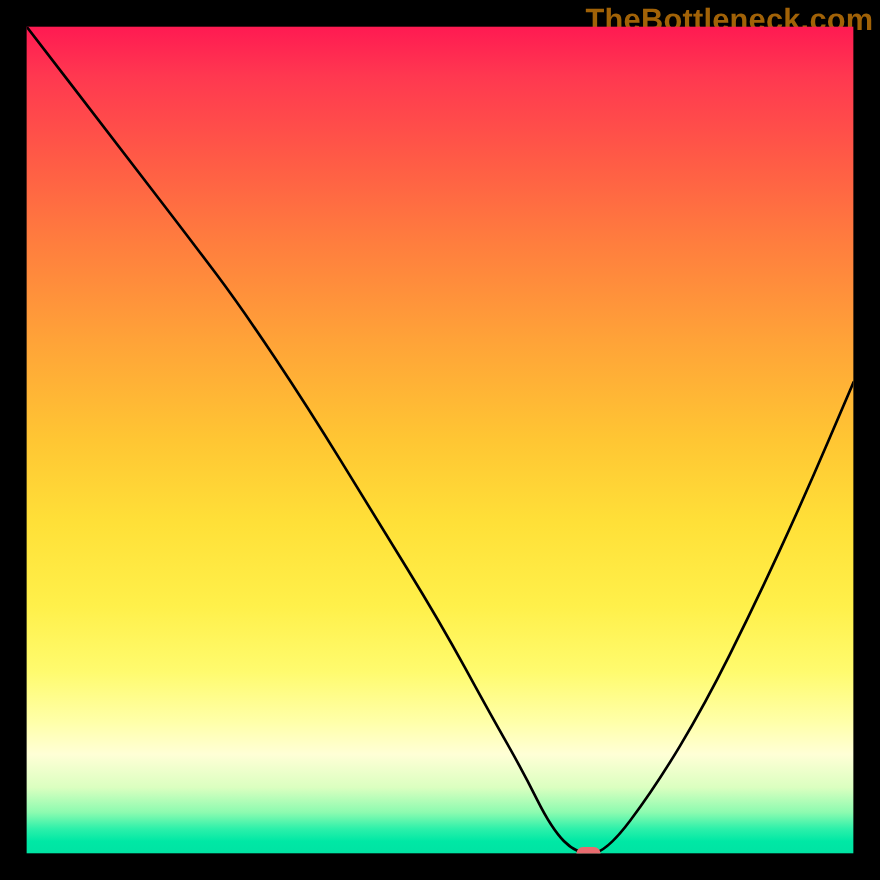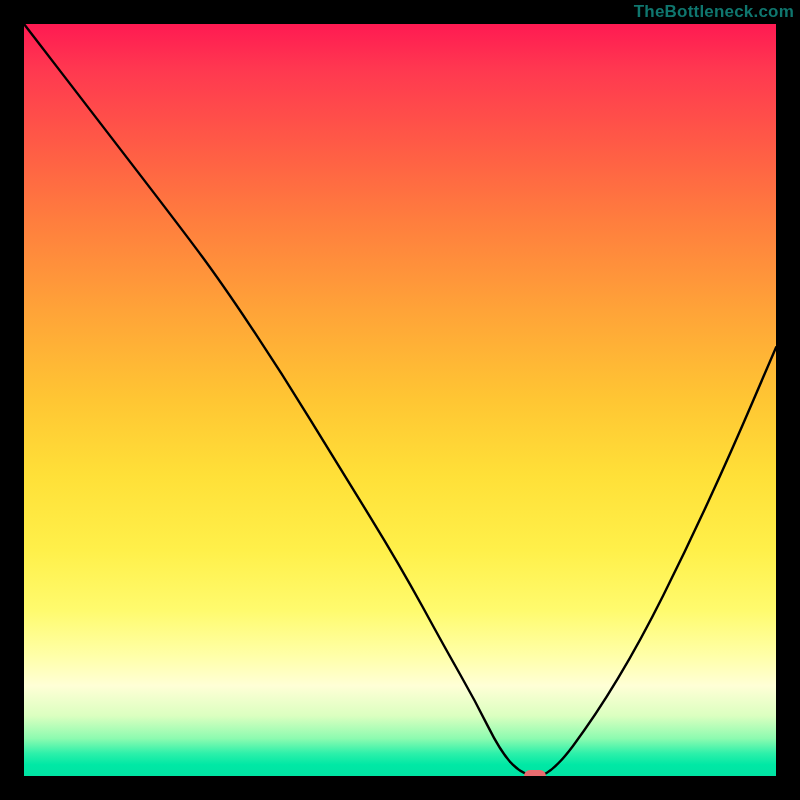--- a/index.html
+++ b/index.html
@@ -55,23 +55,23 @@
     height: 12px;
     border-radius: 6px;
     background: #e86b6f;
     transform: translate(-50%, -50%);
   }
   .watermark {
     position: absolute;
     top: 2px;
     right: 6px;
     font-family: Arial, Helvetica, sans-serif;
-    font-size: 17px;
+    font-size: 28px;
     font-weight: 600;
-    color: #0f766e;
+    color: #a16207;
     letter-spacing: 0.2px;
   }
 </style>
 </head>
 <body>
 
 <div class="chart-wrap">
   <div class="watermark">TheBottleneck.com</div>
 
   <div class="plot-area">

